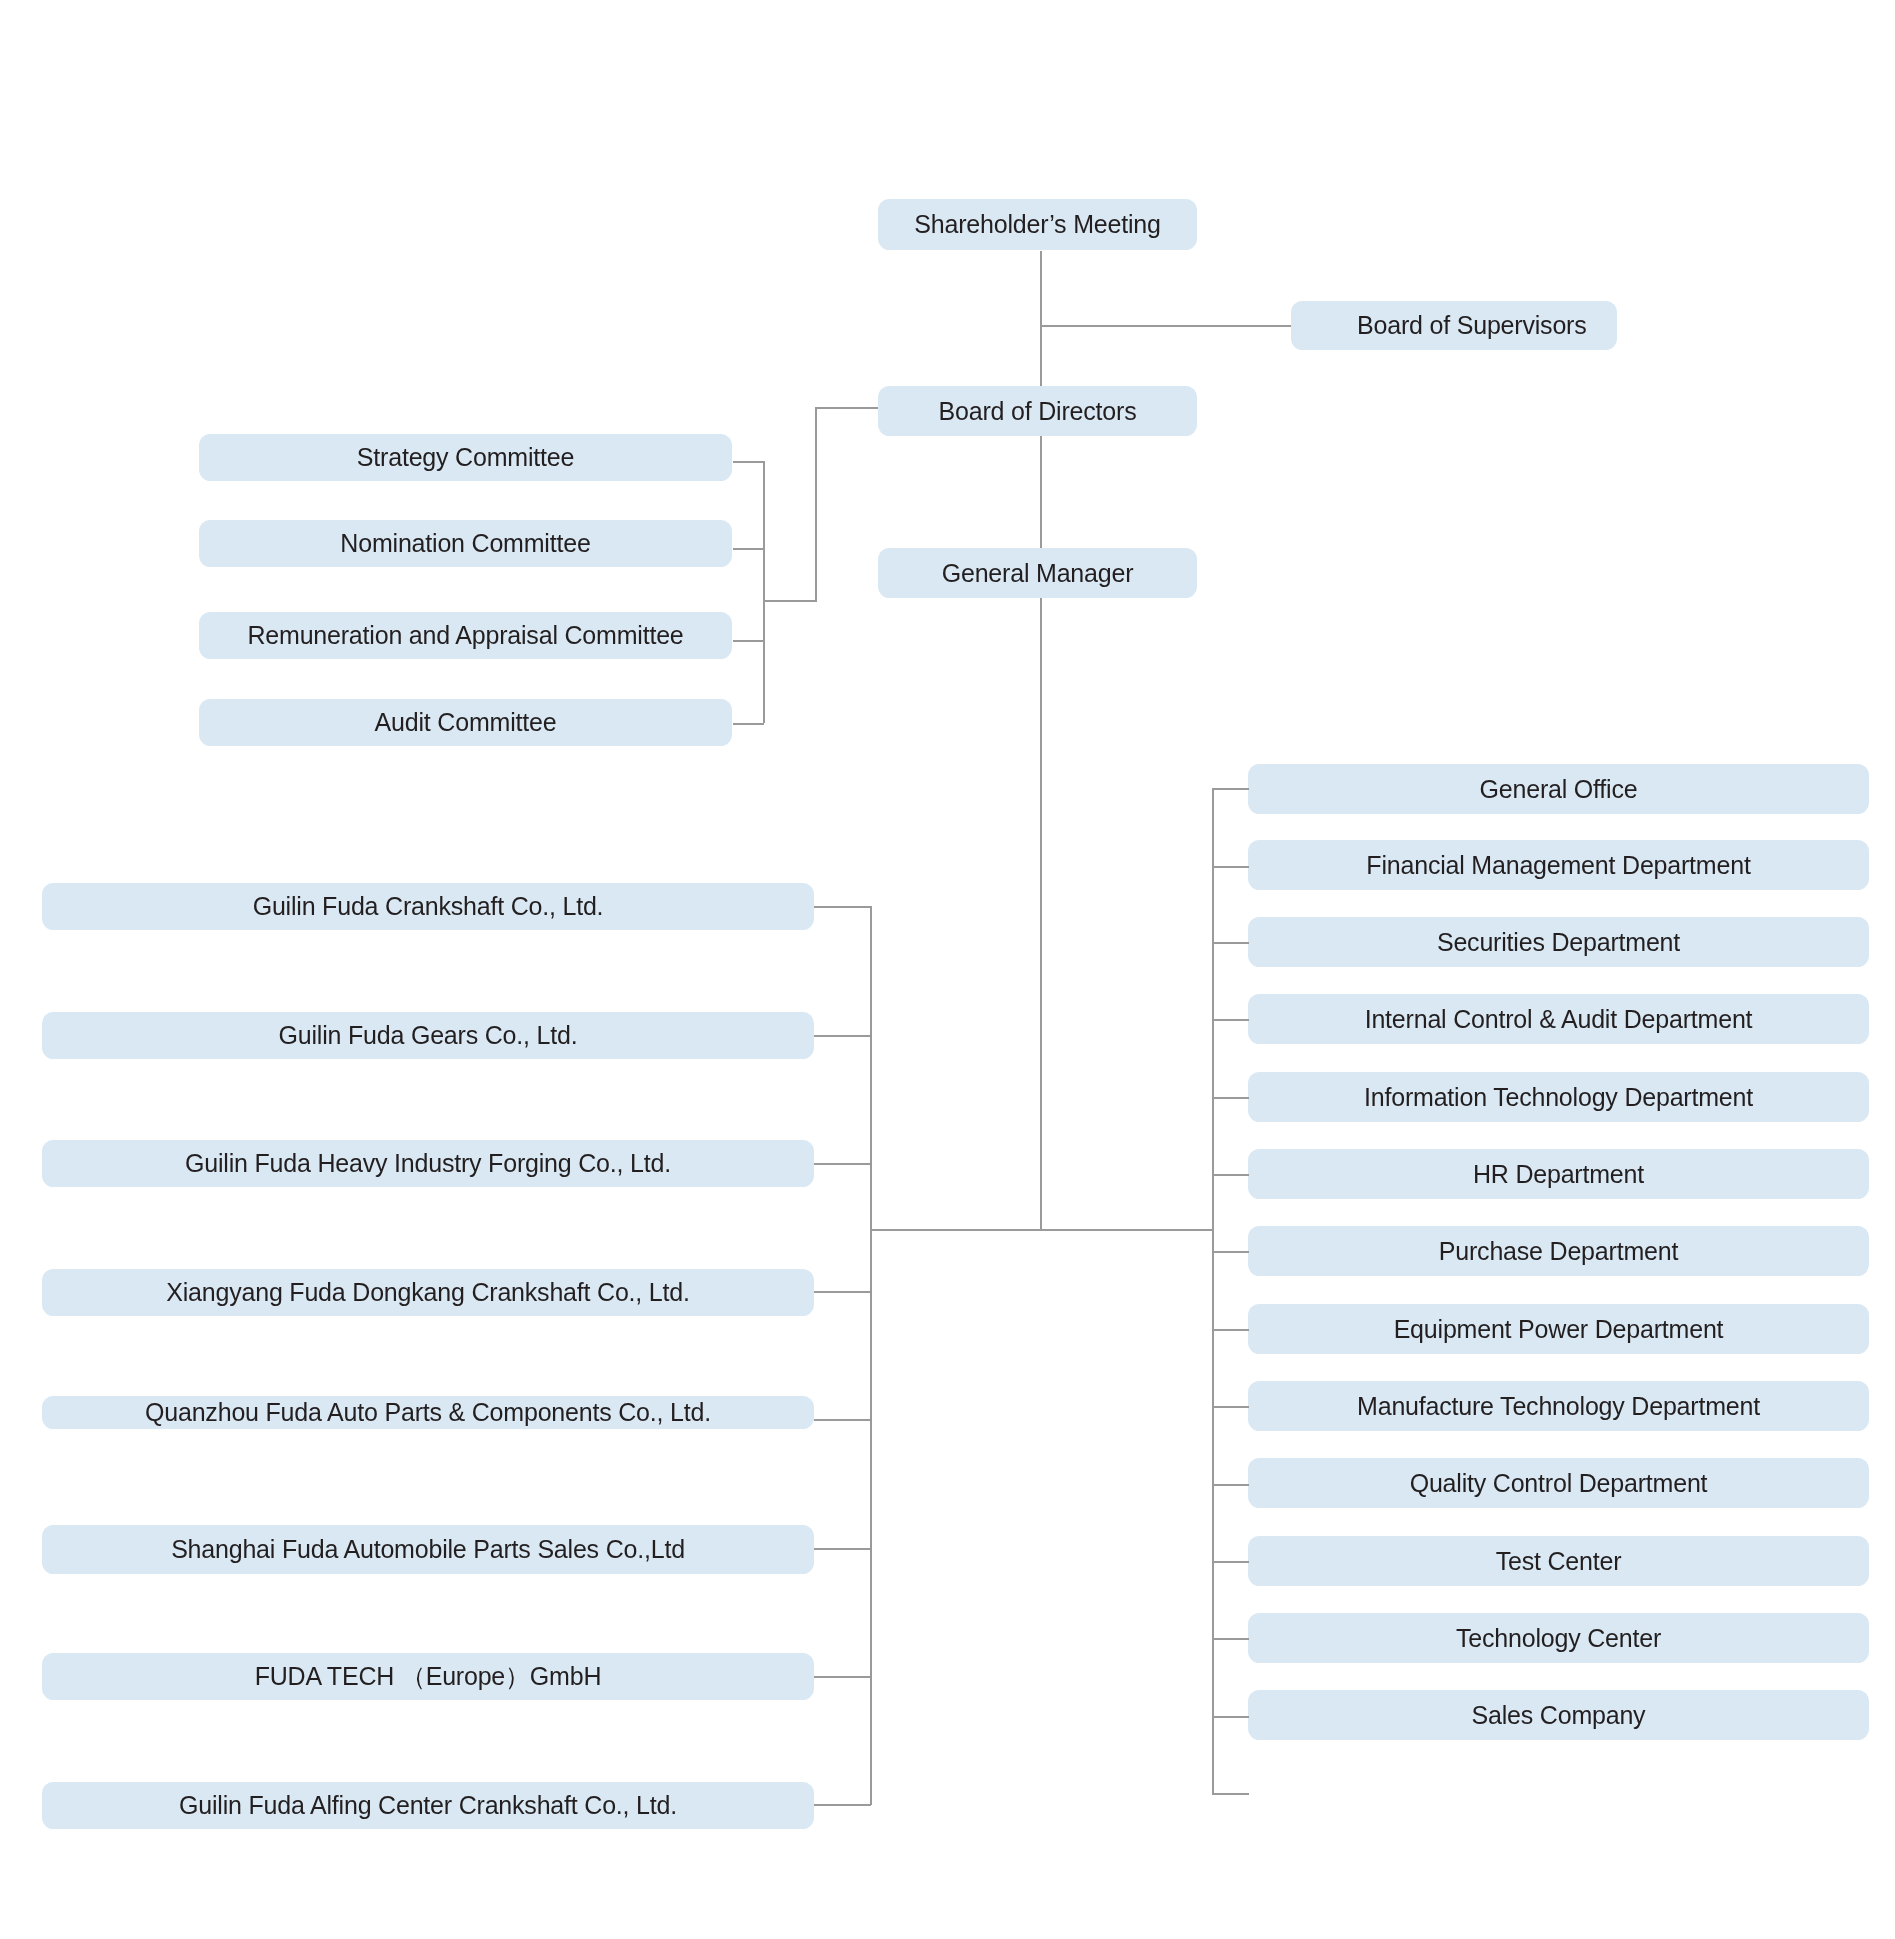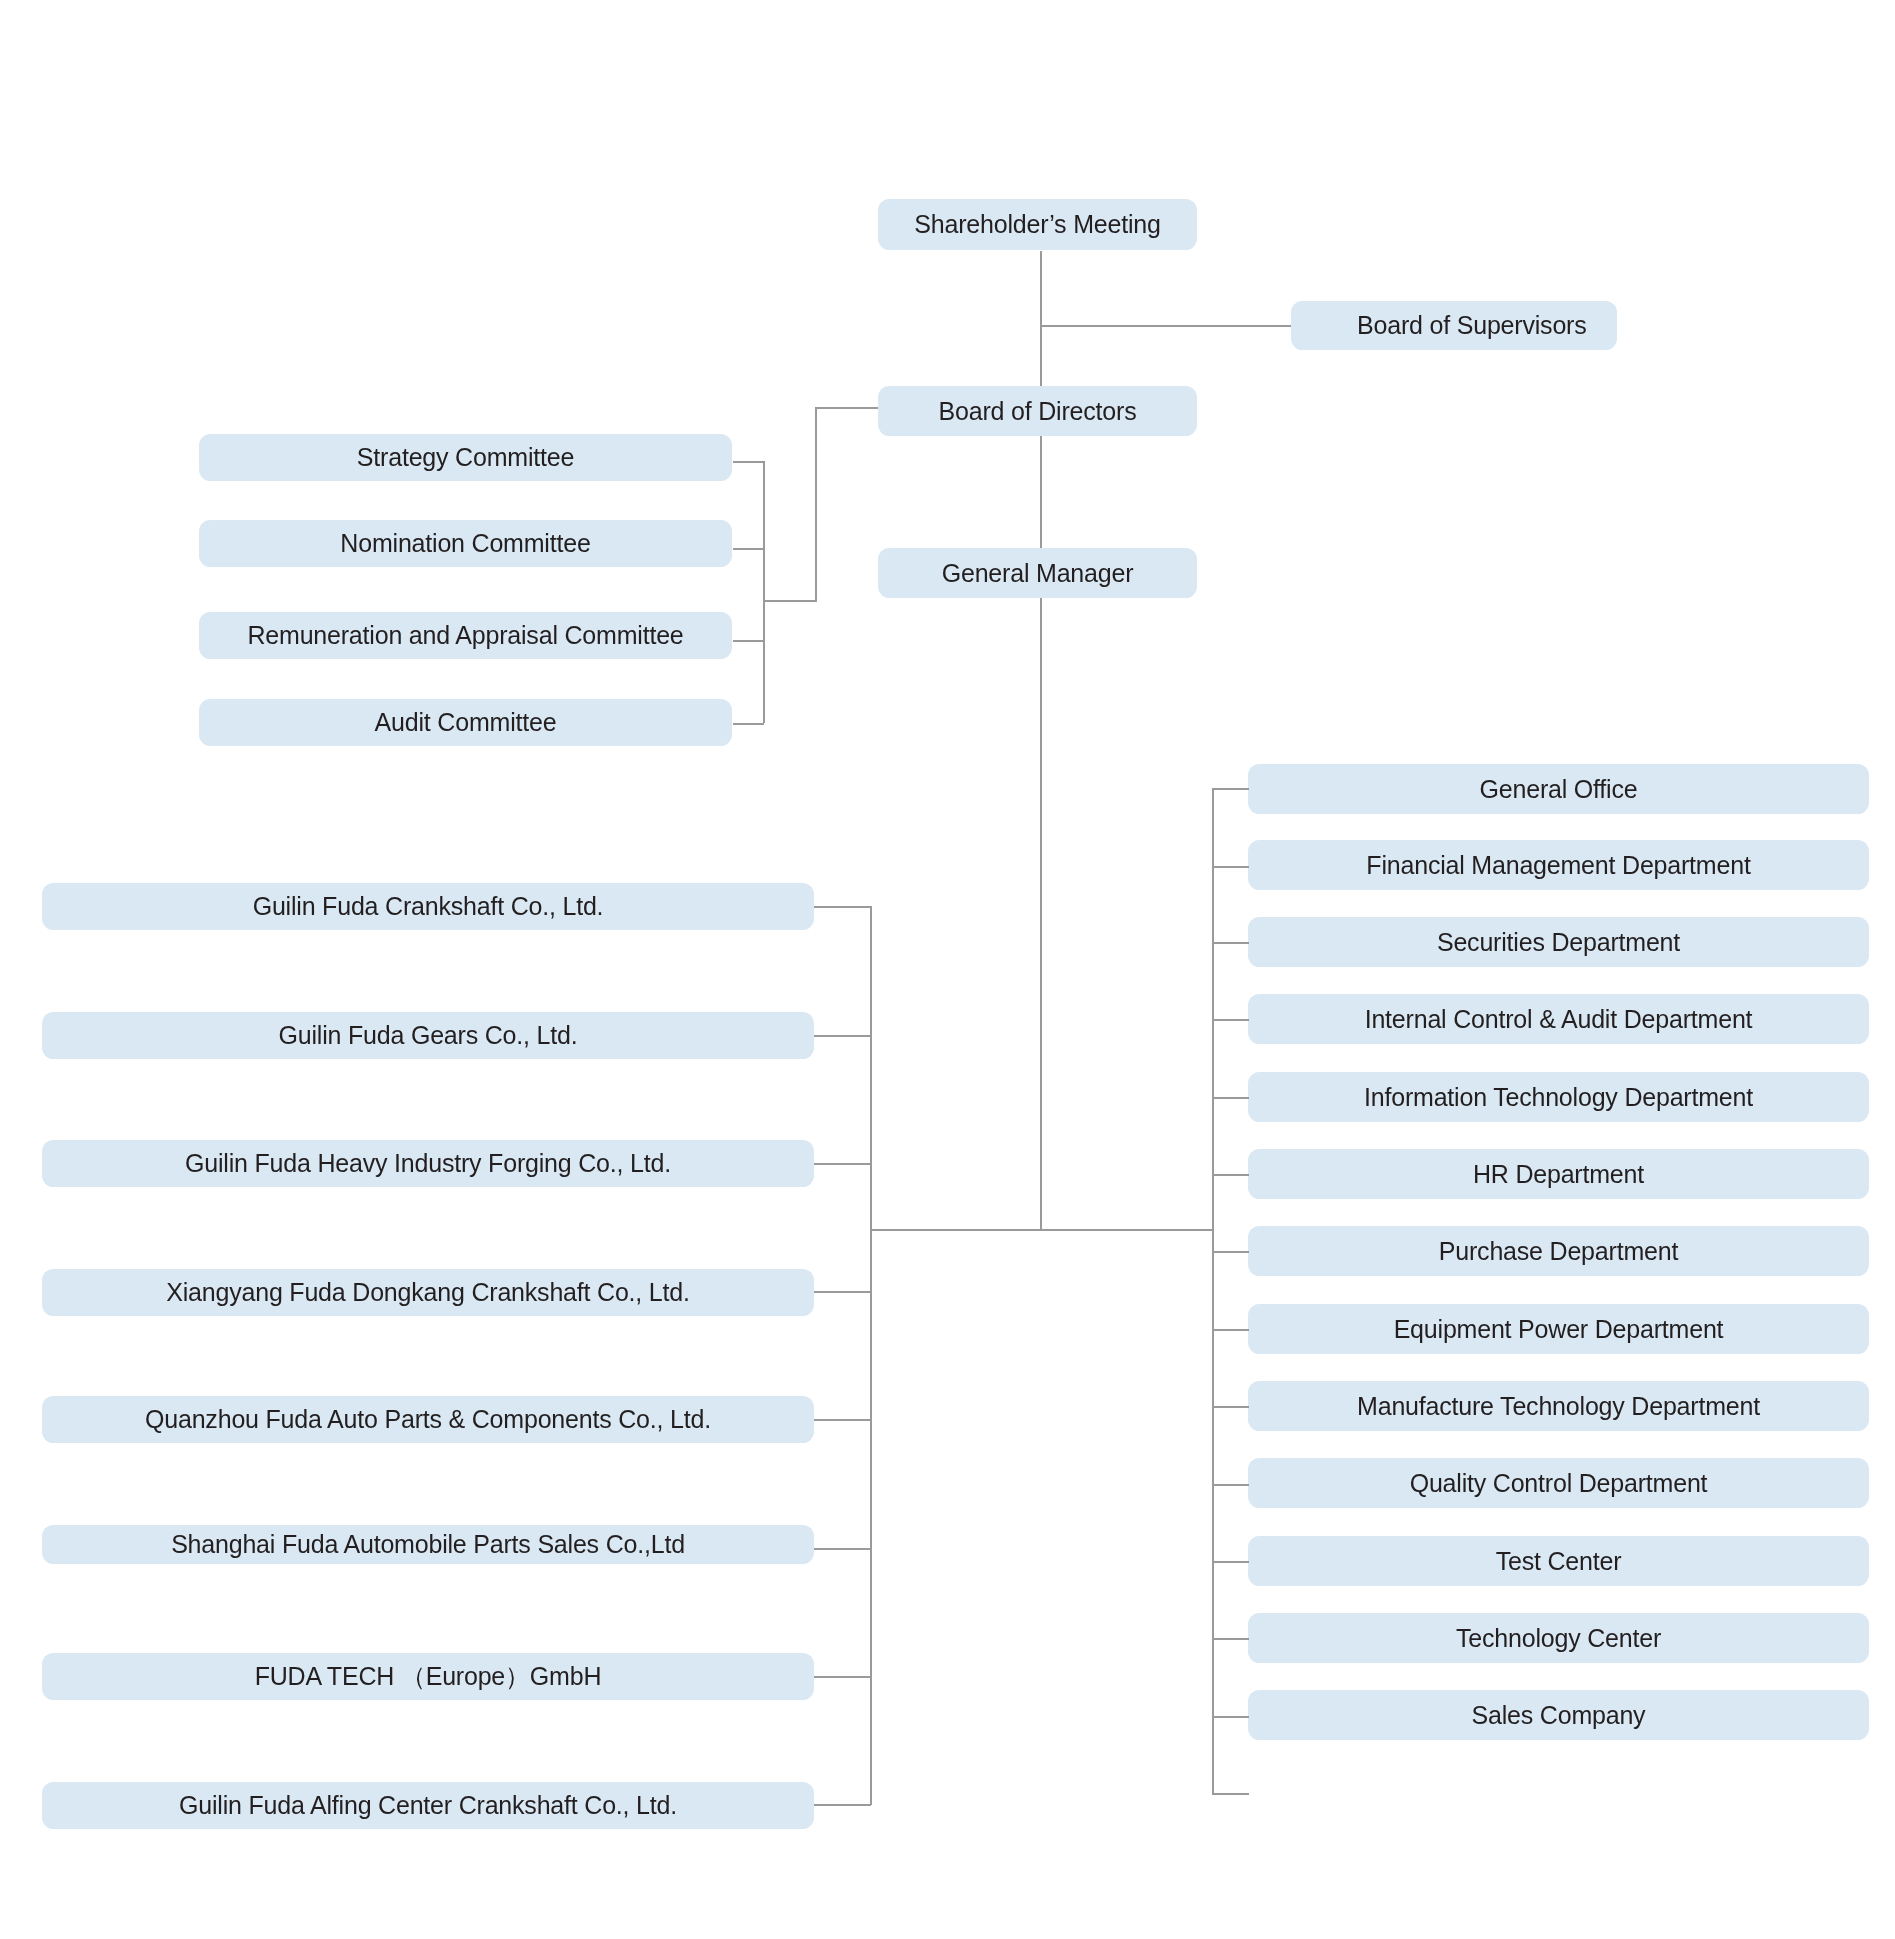--- a/index.html
+++ b/index.html
@@ -97,24 +97,24 @@
   </div>
   <div class="node" style="left:42px; top:1012px; width:772px; height:47px;">
     <span>Guilin Fuda Gears Co., Ltd.</span>
   </div>
   <div class="node" style="left:42px; top:1140px; width:772px; height:47px;">
     <span>Guilin Fuda Heavy Industry Forging Co., Ltd.</span>
   </div>
   <div class="node" style="left:42px; top:1269px; width:772px; height:47px;">
     <span>Xiangyang Fuda Dongkang Crankshaft Co., Ltd.</span>
   </div>
-  <div class="node" style="left:42px; top:1396px; width:772px; height:47px;">
+  <div class="node" style="left:42px; top:1396px; width:772px; height:33px;">
     <span>Quanzhou Fuda Auto Parts &amp; Components Co., Ltd.</span>
   </div>
-  <div class="node" style="left:42px; top:1525px; width:772px; height:39px;">
+  <div class="node" style="left:42px; top:1525px; width:772px; height:49px;">
     <span>Shanghai Fuda Automobile Parts Sales Co.,Ltd</span>
   </div>
   <div class="node" style="left:42px; top:1653px; width:772px; height:47px;">
     <span>FUDA TECH （Europe）GmbH</span>
   </div>
   <div class="node" style="left:42px; top:1782px; width:772px; height:47px;">
     <span>Guilin Fuda Alfing Center Crankshaft Co., Ltd.</span>
   </div>
 
   <div class="conn v" style="left:870px; top:906px; height:899px;"></div>

